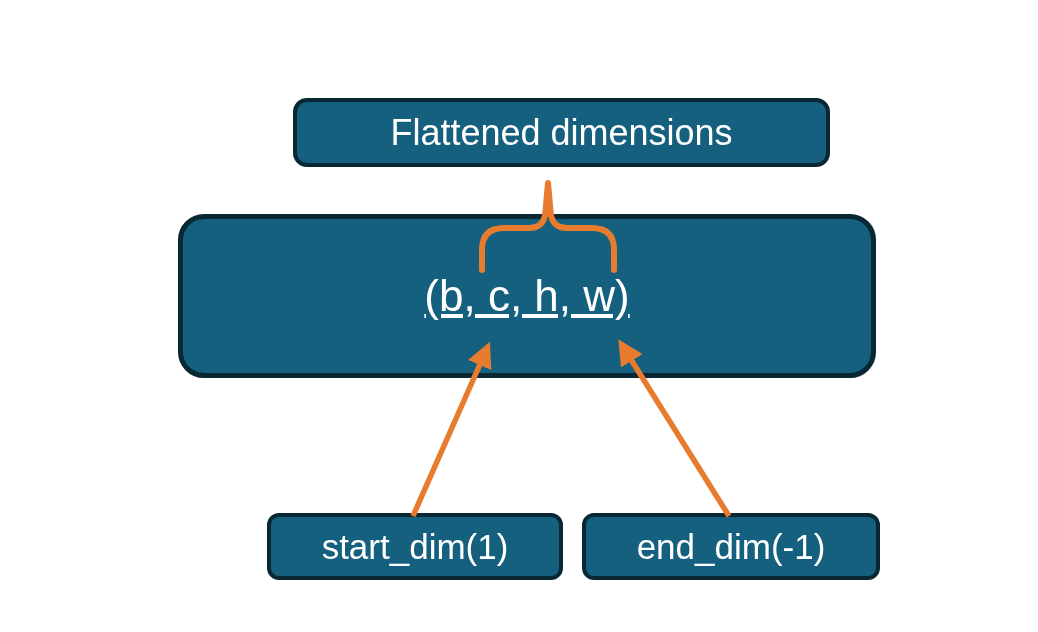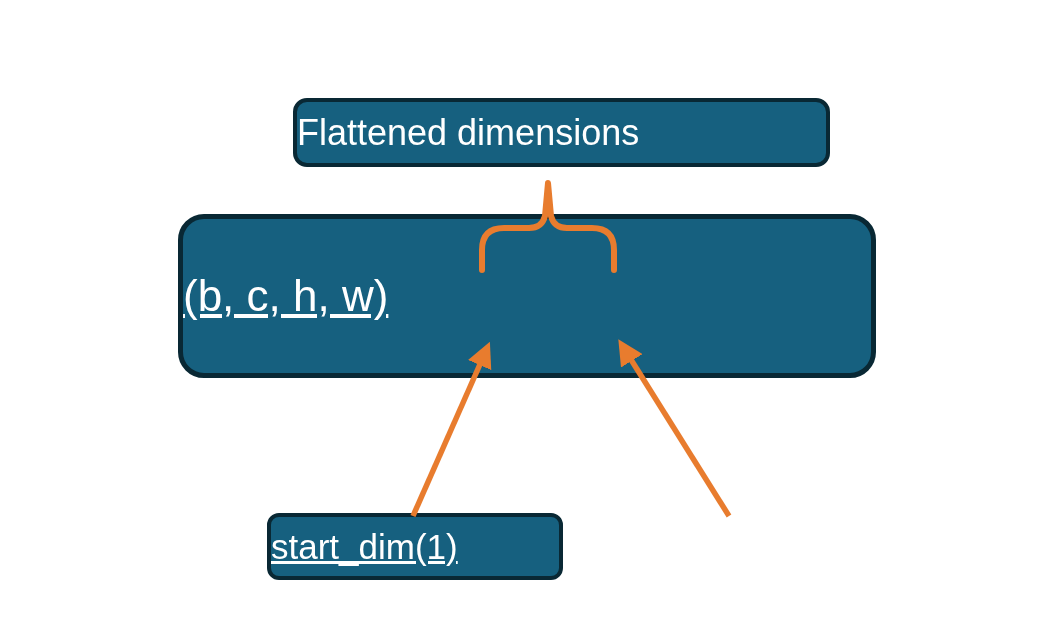--- a/index.html
+++ b/index.html
@@ -16,21 +16,21 @@
     overflow: hidden;
   }
   .node {
     position: absolute;
     box-sizing: border-box;
     background: #16607F;
     border: 4px solid #092834;
     color: #ffffff;
     display: flex;
     align-items: center;
-    justify-content: flex-start;
+    justify-content: center;
     text-align: center;
     white-space: nowrap;
   }
   #flattened-box {
     left: 293px;
     top: 98px;
     width: 537px;
     height: 69px;
     border-radius: 14px;
     font-size: 36px;
@@ -45,21 +45,20 @@
     font-size: 44px;
     text-decoration: underline;
   }
   #start-dim-box {
     left: 267px;
     top: 513px;
     width: 296px;
     height: 67px;
     border-radius: 12px;
     font-size: 35px;
-    text-decoration: underline;
   }
   #end-dim-box {
     left: 582px;
     top: 513px;
     width: 298px;
     height: 67px;
     border-radius: 12px;
     font-size: 35px;
   }
   #connector-overlay {
@@ -81,20 +80,23 @@
   </div>
 
   <div class="node" id="tensor-box">
     <span>(b, c, h, w)</span>
   </div>
 
   <div class="node" id="start-dim-box">
     <span>start_dim(1)</span>
   </div>
 
+  <div class="node" id="end-dim-box">
+    <span>end_dim(-1)</span>
+  </div>
 
   <svg id="connector-overlay" viewBox="0 0 1038 632" xmlns="http://www.w3.org/2000/svg">
     <defs>
       <marker id="arrowhead" markerUnits="strokeWidth" markerWidth="4.6" markerHeight="4.6" refX="0.6" refY="2.3" orient="auto">
         <path d="M0,0 L4.6,2.3 L0,4.6 Z" fill="#E87C2E"></path>
       </marker>
     </defs>
 
     <path d="M 482 270
              L 482 250

